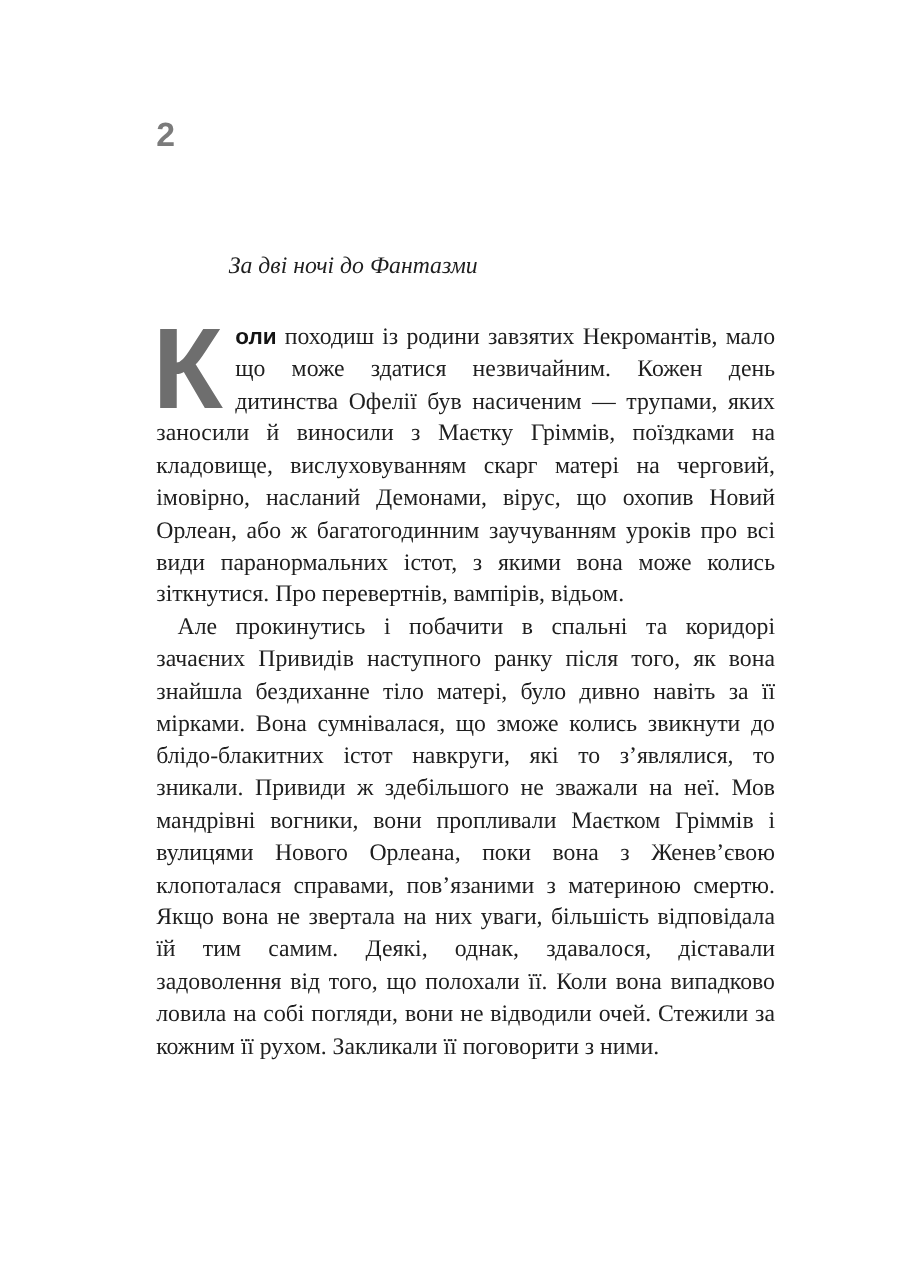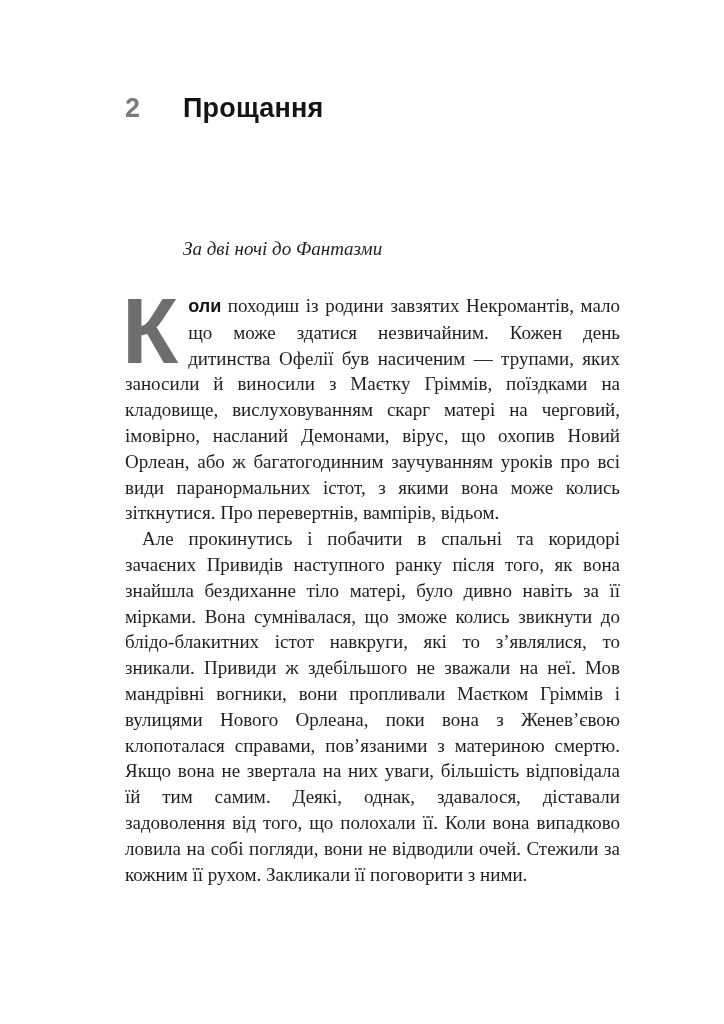--- a/index.html
+++ b/index.html
@@ -32,21 +32,21 @@
   }
   .chapter-title {
     font-family: "Liberation Sans", sans-serif;
     font-weight: 600;
     font-size: 27px;
     letter-spacing: 0.2px;
     color: var(--title, #111111);
     margin: 0;
   }
   .epigraph {
-    margin: 112px 0 0 58px;
+    margin: 76px 0 0 58px;
     font-style: italic;
     font-size: 19px;
     line-height: 26px;
     color: var(--text, #1f1f1f);
   }
   .body-text {
     margin-top: 31px;
     font-size: 19px;
     line-height: 25.8px;
     text-align: justify;
@@ -72,21 +72,20 @@
     color: var(--title, #161616);
   }
 </style>
 </head>
 <body>
 
 <div class="page">
 
   <header class="chapter-header">
     <span class="chapter-number">2</span>
-    <h1 class="chapter-title">Прощання</h1>
   </header>
 
   <p class="epigraph">За дві ночі до Фантазми</p>
 
   <div class="body-text">
     <p class="para"><span class="dropcap">К</span><span class="lead-word">оли</span><span> походиш із родини завзятих Некромантів, мало що може здатися незвичайним. Кожен день дитинства Офелії був насиченим — трупами, яких заносили й виносили з Маєтку Гріммів, поїздками на кладовище, вислуховуванням скарг матері на черговий, імовірно, насланий Демонами, вірус, що охопив Новий Орлеан, або ж багатогодинним заучуванням уроків про всі види паранормальних істот, з якими вона може колись зіткнутися. Про перевертнів, вампірів, відьом.</span></p>
 
     <p class="para indent">Але прокинутись і побачити в спальні та коридорі зачаєних Привидів наступного ранку після того, як вона знайшла бездиханне тіло матері, було дивно навіть за її мірками. Вона сумнівалася, що зможе колись звикнути до блідо-блакитних істот навкруги, які то з’являлися, то зникали. Привиди ж здебільшого не зважали на неї. Мов мандрівні вогники, вони пропливали Маєтком Гріммів і вулицями Нового Орлеана, поки вона з Женев’євою клопоталася справами, пов’язаними з материною смертю. Якщо вона не звертала на них уваги, більшість відповідала їй тим самим. Деякі, однак, здавалося, діставали задоволення від того, що полохали її. Коли вона випадково ловила на собі погляди, вони не відводили очей. Стежили за кожним її рухом. Закликали її поговорити з ними.</p>
 
   </div>

